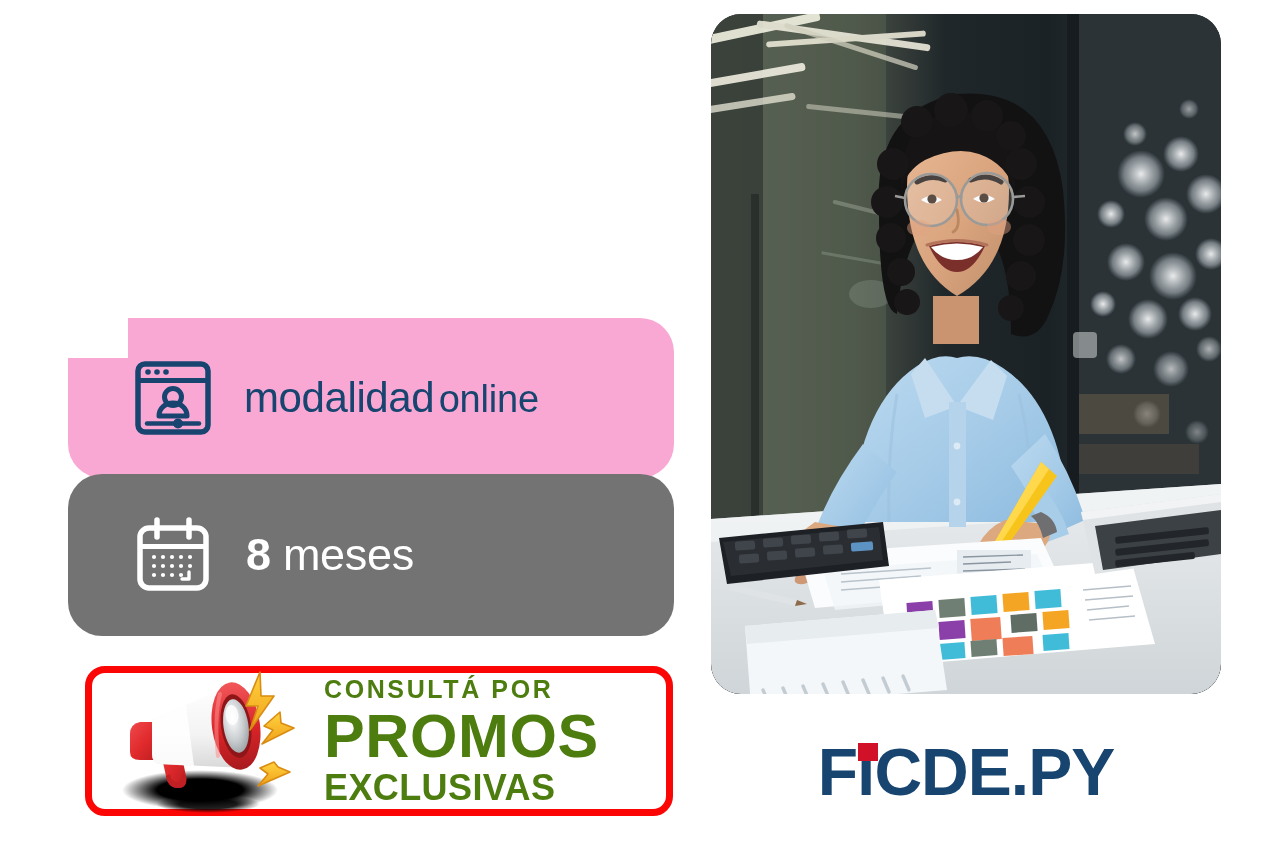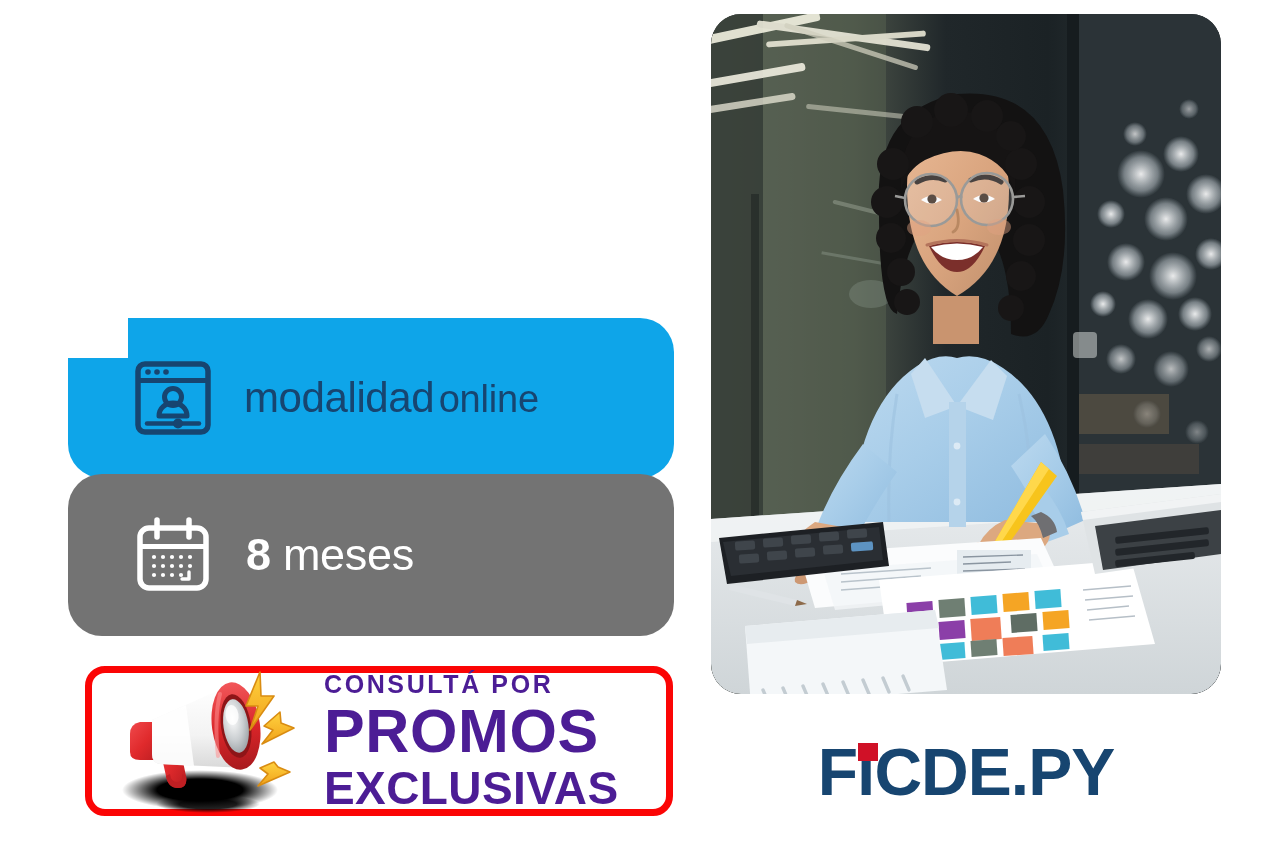--- a/index.html
+++ b/index.html
@@ -28,21 +28,21 @@
   }
   .course-title{
     color:#174570;font-size:46px;font-weight:bold;letter-spacing:0.4px;
     line-height:1.12;margin:0;
   }
   .course-title span{display:block;}
 
   
   .modality-card{
     position:absolute;left:68px;top:318px;width:606px;height:160px;
-    background:#0ea5e9;border-radius:34px 34px 34px 34px;text-align:center;
+    background:#f9a8d4;border-radius:34px 34px 34px 34px;text-align:center;
   }
   .modality-card::before{
     content:"";position:absolute;left:0;top:0;width:60px;height:40px;background:#fff;
   }
   .row-inner{position:absolute;left:66px;top:0;height:100%;display:flex;align-items:center;gap:32px;}
 
   .icon-browser{width:78px;height:78px;flex:0 0 78px;}
   .mod-text{color:#174570;line-height:1.06;}
   .mod-text .l1{font-size:42px;font-weight:400;letter-spacing:-0.4px;}
   .mod-text .l2{font-size:38px;font-weight:400;letter-spacing:-0.2px;margin-top:6px;}
@@ -60,24 +60,24 @@
 
   
   .promo-box{
     position:absolute;left:85px;top:666px;width:588px;height:150px;
     border:7px solid #fb0505;border-radius:20px;background:#ffffff;
     box-sizing:border-box;
   }
   .promo-inner{position:absolute;inset:0;display:flex;align-items:center;}
   .megaphone-wrap{position:relative;width:232px;height:150px;flex:0 0 232px;}
   .megaphone-wrap svg{position:absolute;left:16px;top:2px;overflow:visible;}
-  .promo-text{color:#4c1d95;line-height:1;}
+  .promo-text{color:#4d7c0f;line-height:1;}
   .promo-text .p1{font-size:25px;font-weight:bold;letter-spacing:2.6px;}
   .promo-text .p2{font-size:61px;font-weight:bold;letter-spacing:0.6px;margin-top:4px;}
-  .promo-text .p3{font-size:46px;font-weight:bold;letter-spacing:0.4px;margin-top:3px;}
+  .promo-text .p3{font-size:36px;font-weight:bold;letter-spacing:0.4px;margin-top:3px;}
 
   
   .photo-card{
     position:absolute;left:711px;top:14px;width:510px;height:680px;
     border-radius:30px;overflow:hidden;background:#2b2f31;
   }
   .photo-card svg{display:block;width:510px;height:680px;}
 
   .brand{
     position:absolute;left:711px;top:730px;width:510px;height:84px;

